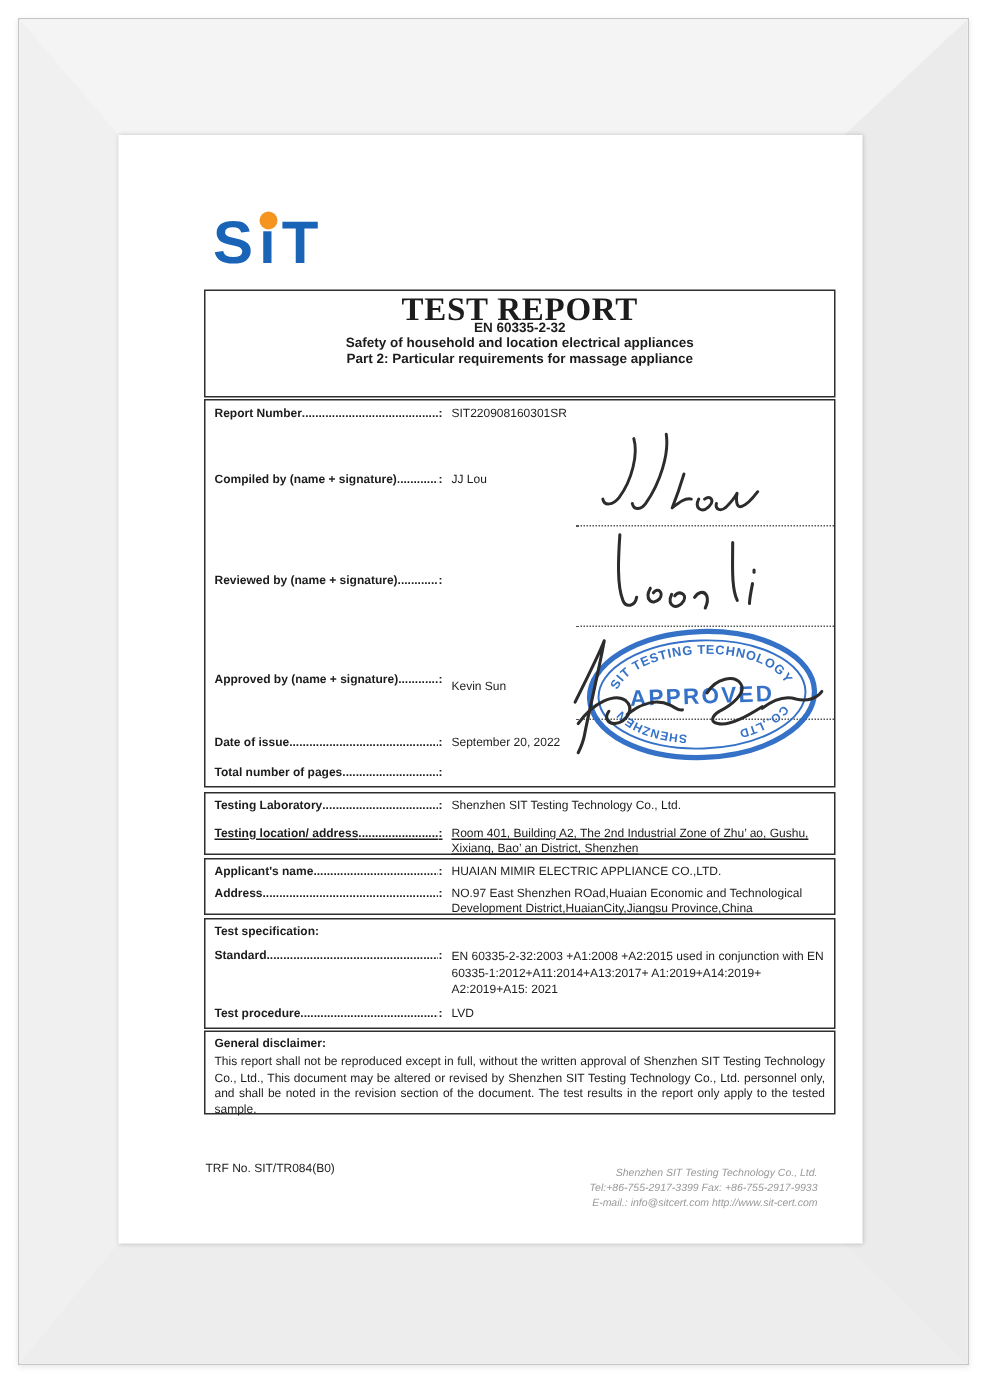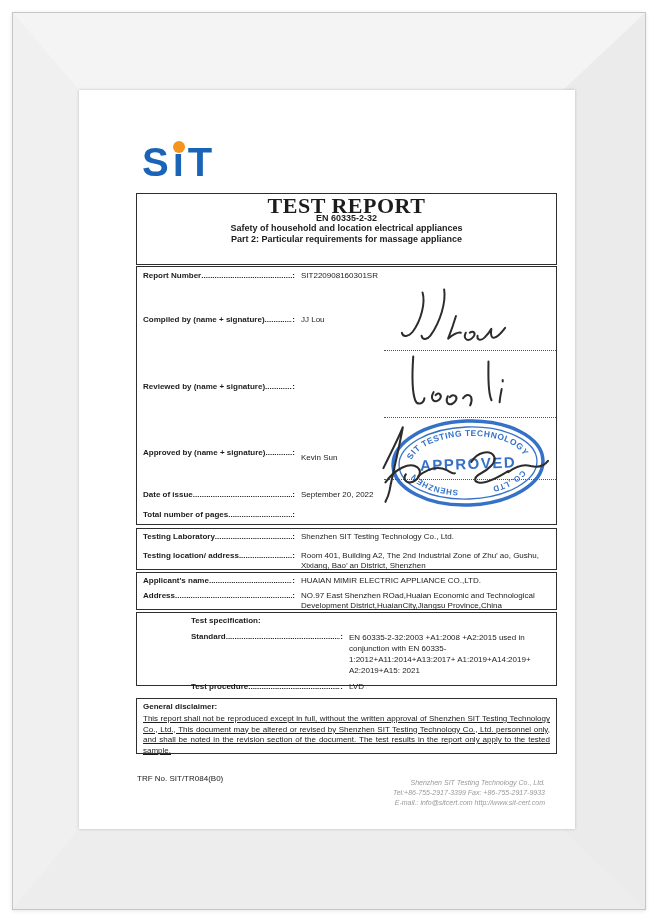--- a/index.html
+++ b/index.html
@@ -42,28 +42,28 @@
   .colon{}
   .val{padding-left:6px;flex:1;}
   .val-low{margin-top:5px;}
 
   .dotline{position:absolute;left:247px;width:172px;height:0;border-bottom:1.4px dotted #555;}
   .sig{position:absolute;}
   .sig path{fill:none;stroke:#2c2c2c;stroke-width:2;stroke-linecap:round;stroke-linejoin:round;}
   .stamp{position:absolute;left:252px;top:151px;width:158px;height:90px;transform:rotate(-2deg);opacity:0.92;}
 
   .frow{display:flex;padding:0 6px;}
-  .mt3{margin-top:3px;} .mt5{margin-top:5px;} .mt6{margin-top:6px;} .mt9{margin-top:9px;}
+  .mt3{margin-top:3px;} .mt5{margin-top:5px;} .mt6{margin-top:6px;} .mt9{margin-top:9px;text-decoration:underline;}
   .box3{height:42px;margin-bottom:2px;}
   .box4{height:38px;margin-bottom:2px;}
-  .box5{height:74px;margin-bottom:12px;padding-left:48px;}
+  .box5{height:74px;margin-bottom:1px;}
   .std-val{line-height:11px;}
   .box6{height:56px;padding:3px 6px;box-sizing:border-box;}
   .box6 .head{font-weight:bold;}
-  .box6 .para{margin-top:2px;text-align:justify;line-height:10.5px;text-decoration:underline;}
+  .box6 .para{margin-top:2px;text-align:justify;line-height:10.5px;}
 
   
   .trf{position:absolute;left:58px;top:684px;font-size:8px;color:#222;}
   .footer-right{position:absolute;right:30px;top:688px;text-align:right;
                 font-style:italic;color:#9a9a9a;font-size:7px;line-height:10px;}
 </style>
 </head>
 <body>
 
 <div id="scene">

